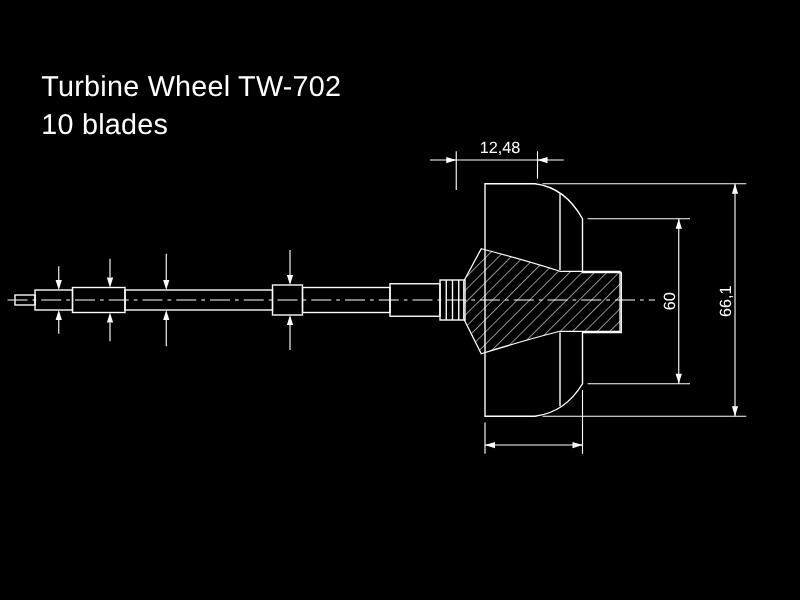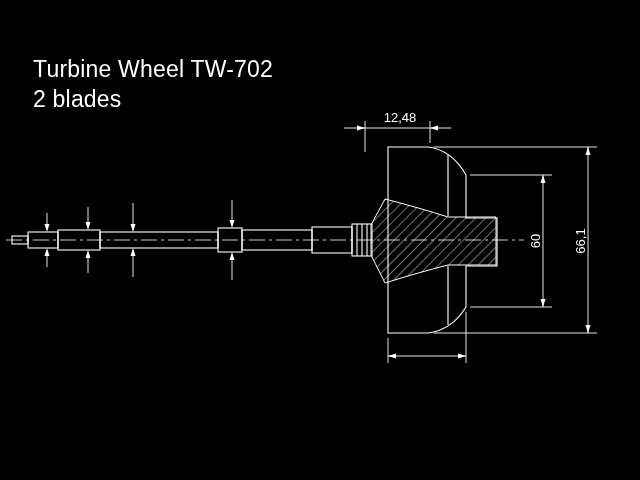--- a/index.html
+++ b/index.html
@@ -23,21 +23,21 @@
   .ah{fill:#fff;stroke:none;}
   .dimtxt{fill:#fff;stroke:none;font-family:"Liberation Sans",sans-serif;font-size:13px;}
 </style>
 </head>
 <body>
 
 <div class="slide">
 
   <div class="title">
     <div>Turbine Wheel TW-702</div>
-    <div>2 blades</div>
+    <div>10 blades</div>
   </div>
 
   <svg width="640" height="480" viewBox="0 0 640 480">
 
     <defs>
       <pattern id="hatch" width="7" height="7" patternUnits="userSpaceOnUse" patternTransform="rotate(45)">
         <line x1="0" y1="0" x2="0" y2="7" stroke="#fff" stroke-width="0.9"></line>
       </pattern>
     </defs>
 

